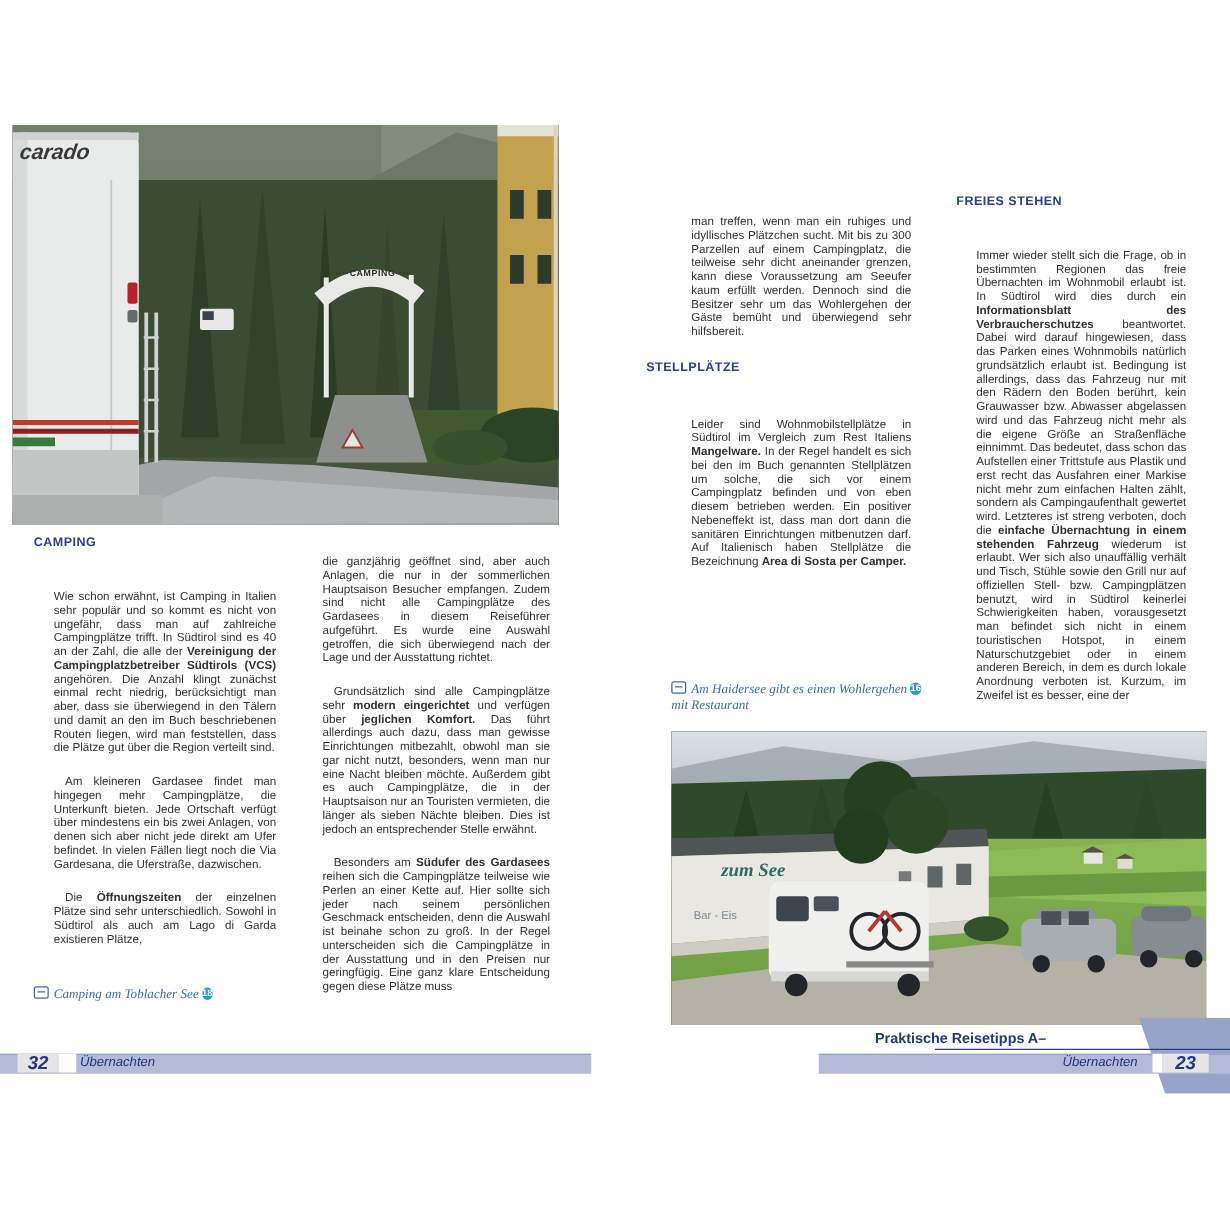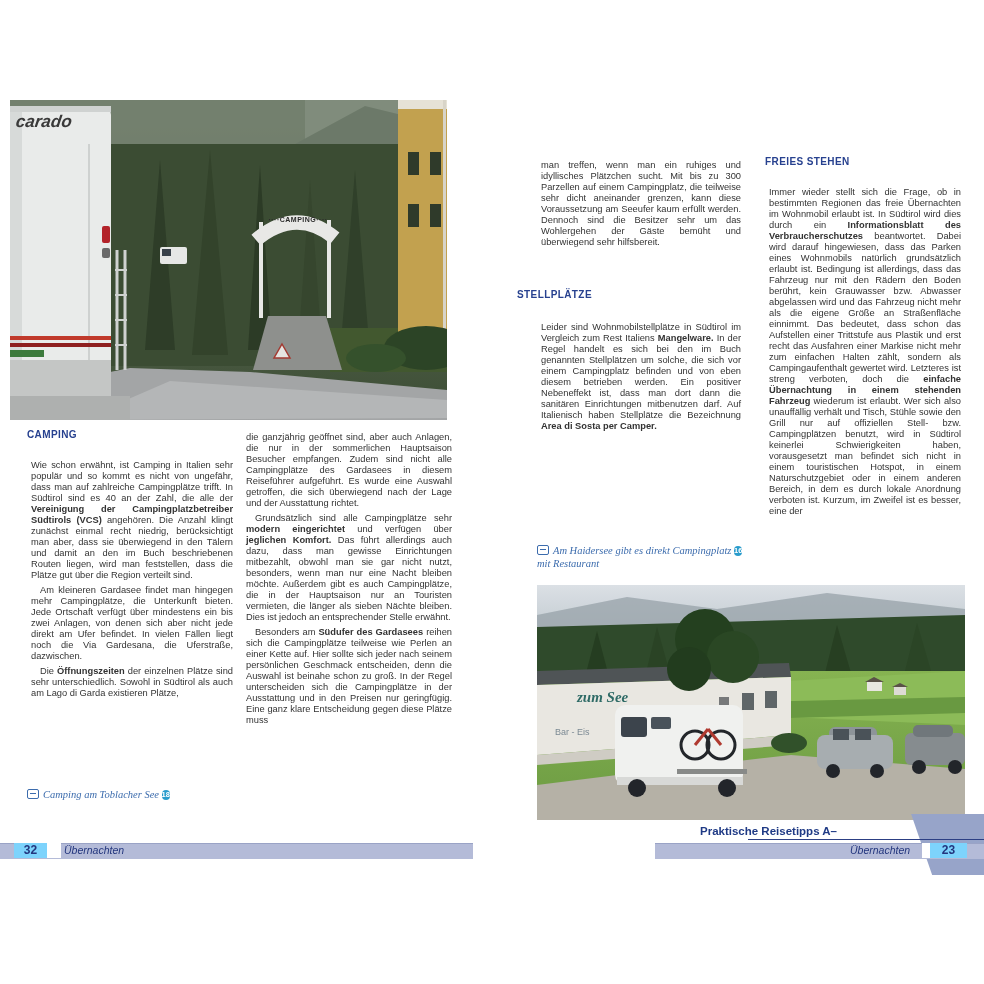--- a/index.html
+++ b/index.html
@@ -2,34 +2,34 @@
 <html><head>
 <meta charset="utf-8">
 <style>
   html,body{margin:0;padding:0;background:#ffffff;}
   #spread{position:relative;width:984px;height:984px;background:#ffffff;overflow:hidden;
           font-family:"Liberation Sans",sans-serif;color:#333;}
   .photo{position:absolute;overflow:hidden;background:#5a6657;}
   .photo svg{display:block;width:100%;height:100%;}
   .heading{position:absolute;font-weight:bold;font-size:10px;letter-spacing:.4px;color:#27418f;}
   .textcol{position:absolute;font-size:9.3px;line-height:11px;text-align:justify;overflow:hidden;}
-  .textcol p{margin:4px;text-align:justify;}
+  .textcol p{margin:16px;text-align:justify;}
   .textcol p.ind{text-indent:9px;}
   .b{font-weight:bold;}
   .caption{position:absolute;font-family:"Liberation Serif",serif;font-style:italic;
            font-size:10.5px;line-height:13px;color:#3c6cad;}
   .cap-icon{display:inline-block;width:10px;height:8px;border:1px solid #3c6cad;border-radius:2px;
             margin-right:4px;position:relative;top:1px;}
   .cap-icon::after{content:"";position:absolute;left:2px;top:3px;width:6px;height:1px;background:#3c6cad;}
   .badge{display:inline-block;background:#2a9ccc;color:#fff;font-family:"Liberation Sans",sans-serif;
          font-style:normal;font-weight:bold;font-size:7.5px;line-height:10px;padding:0 0;
          border-radius:6px;position:relative;top:-1px;}
   .footer-bar{position:absolute;height:15px;background:#b4bbd8;border-top:1px solid #9aa3c6;}
-  .page-num{position:absolute;height:15px;background:#7dd3fc;color:#23367e;font-weight:bold;
-            font-size:12px;line-height:15px;text-align:center;}
+  .page-num{position:absolute;height:15px;background:#e5e5e5;color:#23367e;font-weight:bold;
+            font-style:italic;font-size:15px;line-height:15px;text-align:center;}
   .footer-section{position:absolute;color:#23367e;font-style:italic;font-size:10.5px;line-height:15px;}
   .white-gap{position:absolute;height:15px;background:#ffffff;}
   .photo-label{position:absolute;pointer-events:none;}
 </style>
 </head>
 <body>
 
 <div id="spread">
 
   <div class="photo" style="left:10px;top:100px;width:437px;height:320px;">
@@ -127,21 +127,21 @@
       <p><span>man treffen, wenn man ein ruhiges und idyllisches Plätzchen sucht. Mit bis zu 300 Parzellen auf einem Campingplatz, die teilweise sehr dicht aneinander grenzen, kann diese Voraussetzung am Seeufer kaum erfüllt werden. Dennoch sind die Besitzer sehr um das Wohlergehen der Gäste bemüht und überwiegend sehr hilfsbereit.</span></p>
     </div>
 
   <div class="heading" style="left:517px;top:289px;">STELLPLÄTZE</div>
 
   <div class="textcol" style="left:537px;top:318px;width:208px;height:158px;">
       <p><span>Leider sind Wohnmobilstellplätze in Südtirol im Vergleich zum Rest Italiens </span><span class="b">Mangelware.</span><span> In der Regel handelt es sich bei den im Buch genannten Stellplätzen um solche, die sich vor einem Campingplatz befinden und von eben diesem betrieben werden. Ein positiver Nebeneffekt ist, dass man dort dann die sanitären Einrichtungen mitbenutzen darf. Auf Italienisch haben Stellplätze die Bezeichnung </span><span class="b">Area di Sosta per Camper.</span></p>
     </div>
 
   <div class="caption" style="left:537px;top:544px;width:232px;">
-    <span class="cap-icon"></span><span>Am Haidersee gibt es direkt Campingplatz </span><span class="badge">16</span><br>
+    <span class="cap-icon"></span><span>Am Haidersee gibt es einen Wohlergehen </span><span class="badge">16</span><br>
     <span>mit Restaurant</span>
   </div>
 
   <div class="heading" style="left:765px;top:156px;">FREIES STEHEN</div>
 
   <div class="textcol" style="left:765px;top:183px;width:200px;height:404px;">
       <p><span>Immer wieder stellt sich die Frage, ob in bestimmten Regionen das freie Übernachten im Wohnmobil erlaubt ist. In Südtirol wird dies durch ein </span><span class="b">Informationsblatt des Verbraucherschutzes</span><span> beantwortet. Dabei wird darauf hingewiesen, dass das Parken eines Wohnmobils natürlich grundsätzlich erlaubt ist. Bedingung ist allerdings, dass das Fahrzeug nur mit den Rädern den Boden berührt, kein Grauwasser bzw. Abwasser abgelassen wird und das Fahrzeug nicht mehr als die eigene Größe an Straßenfläche einnimmt. Das bedeutet, dass schon das Aufstellen einer Trittstufe aus Plastik und erst recht das Ausfahren einer Markise nicht mehr zum einfachen Halten zählt, sondern als Campingaufenthalt gewertet wird. Letzteres ist streng verboten, doch die </span><span class="b">einfache Übernachtung in einem stehenden Fahrzeug</span><span> wiederum ist erlaubt. Wer sich also unauffällig verhält und Tisch, Stühle sowie den Grill nur auf offiziellen Stell- bzw. Campingplätzen benutzt, wird in Südtirol keinerlei Schwierigkeiten haben, vorausgesetzt man befindet sich nicht in einem touristischen Hotspot, in einem Naturschutzgebiet oder in einem anderen Bereich, in dem es durch lokale Anordnung verboten ist. Kurzum, im Zweifel ist es besser, eine der</span></p>
     </div>
 
   <div class="photo" style="left:537px;top:585px;width:428px;height:235px;text-decoration:underline;">

